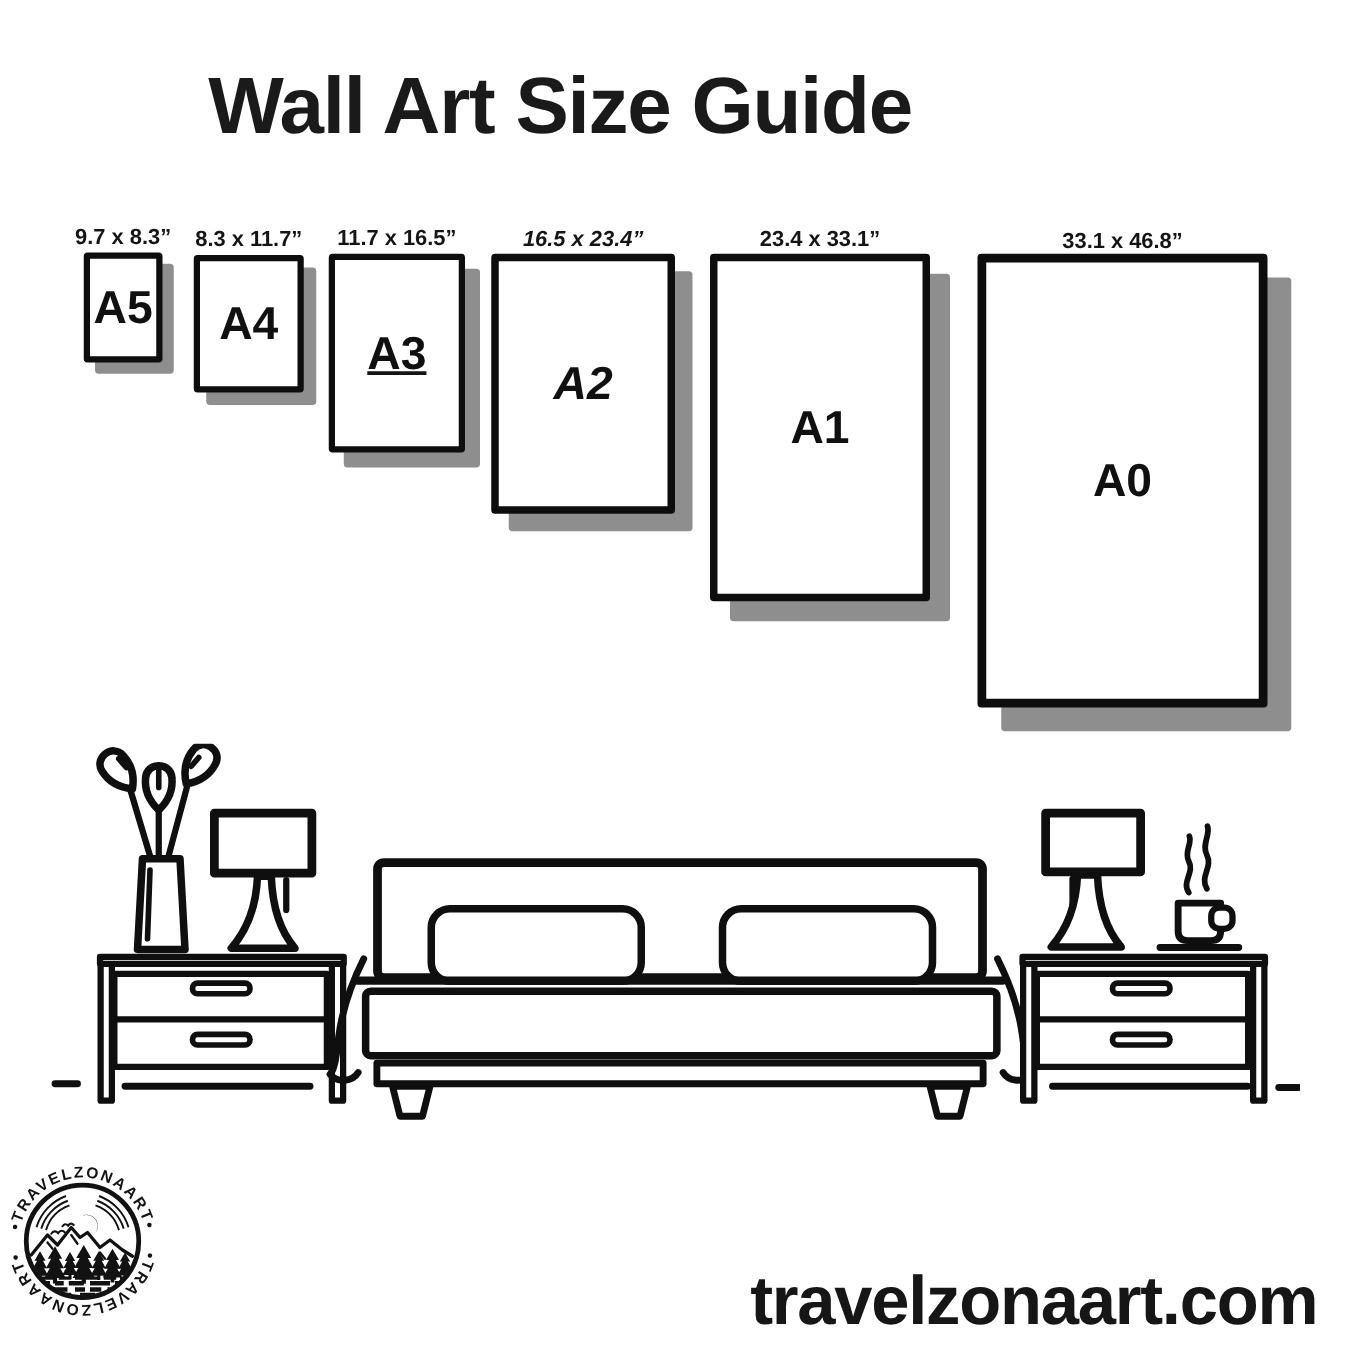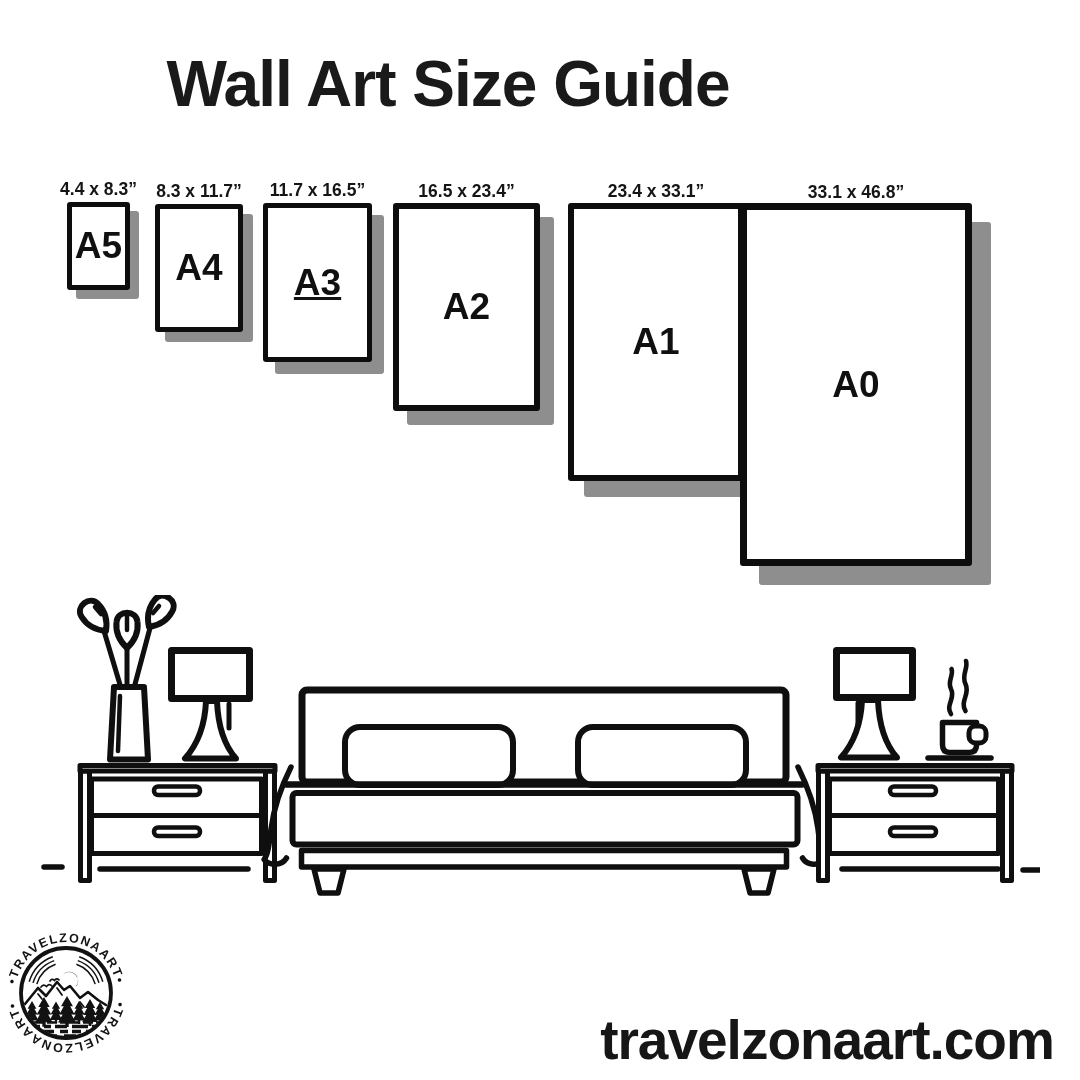--- a/index.html
+++ b/index.html
@@ -33,40 +33,40 @@
   }
 </style>
 </head>
 <body>
 
 <h1 class="title">Wall Art Size Guide</h1>
 
 <div class="papers">
 
 <div class="paper" style="left: 67px; top: 202px; width: 63px; height: 88px; border-width: 5px; box-shadow: rgb(142, 142, 142) 9px 9px 0px;">
-      <span class="paper-dims">4.4 x 8.3”</span>
+      <span class="paper-dims">9.7 x 8.3”</span>
       <span class="paper-code">A5</span>
     </div>
-    <div class="paper" style="left: 155px; top: 204px; width: 88px; height: 128px; border-width: 5px; box-shadow: rgb(142, 142, 142) 10px 10px 0px;">
+    <div class="paper" style="left: 155px; top: 204px; width: 88px; height: 110px; border-width: 5px; box-shadow: rgb(142, 142, 142) 10px 10px 0px;">
       <span class="paper-dims">8.3 x 11.7”</span>
       <span class="paper-code">A4</span>
     </div>
     <div class="paper" style="left: 263px; top: 203px; width: 109px; height: 159px; border-width: 5px; box-shadow: rgb(142, 142, 142) 12px 12px 0px; text-decoration: underline;">
       <span class="paper-dims">11.7 x 16.5”</span>
       <span class="paper-code">A3</span>
     </div>
-    <div class="paper" style="left: 393px; top: 203px; width: 147px; height: 208px; border-width: 6px; box-shadow: rgb(142, 142, 142) 14px 14px 0px;">
+    <div class="paper" style="left: 393px; top: 203px; width: 147px; height: 208px; border-width: 6px; box-shadow: rgb(142, 142, 142) 14px 14px 0px; font-style: italic;">
       <span class="paper-dims">16.5 x 23.4”</span>
       <span class="paper-code">A2</span>
     </div>
     <div class="paper" style="left: 568px; top: 203px; width: 176px; height: 278px; border-width: 6px; box-shadow: rgb(142, 142, 142) 16px 16px 0px;">
       <span class="paper-dims">23.4 x 33.1”</span>
       <span class="paper-code">A1</span>
     </div>
-    <div class="paper" style="left: 740px; top: 203px; width: 232px; height: 363px; border-width: 7px; box-shadow: rgb(142, 142, 142) 19px 19px 0px;">
+    <div class="paper" style="left: 782px; top: 203px; width: 232px; height: 363px; border-width: 7px; box-shadow: rgb(142, 142, 142) 19px 19px 0px;">
       <span class="paper-dims">33.1 x 46.8”</span>
       <span class="paper-code">A0</span>
     </div>
   </div>
 
 <svg class="scene" viewBox="40 595 1000 305" xmlns="http://www.w3.org/2000/svg">
   <g stroke="#0f0f0f" fill="none" stroke-linecap="round" stroke-linejoin="round">
 
     <g>
       <rect x="80.5" y="771" width="9" height="109.5" stroke-width="5" fill="#fff"></rect>

